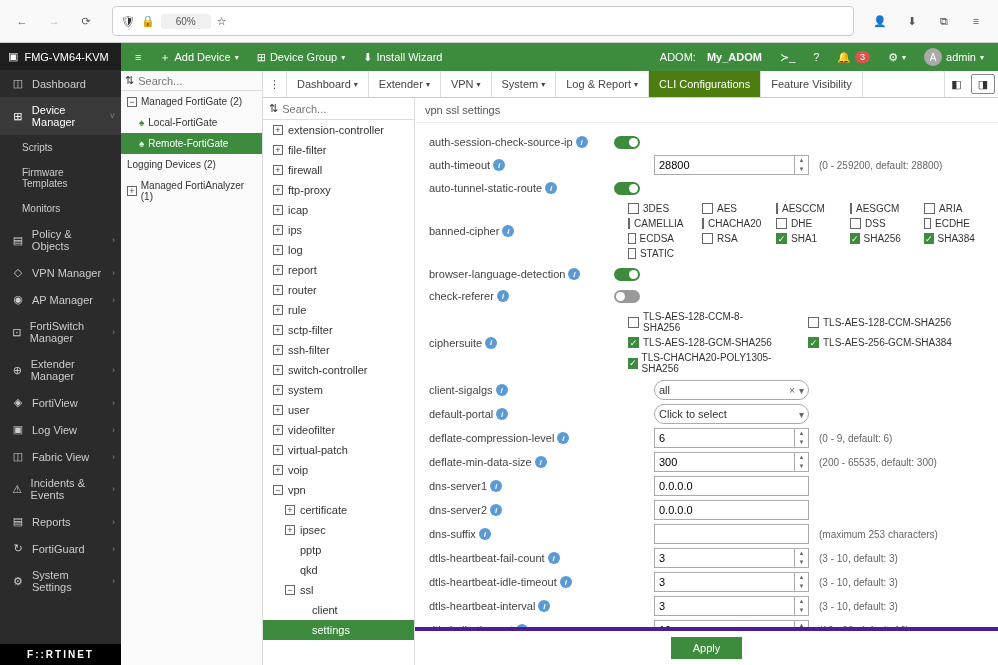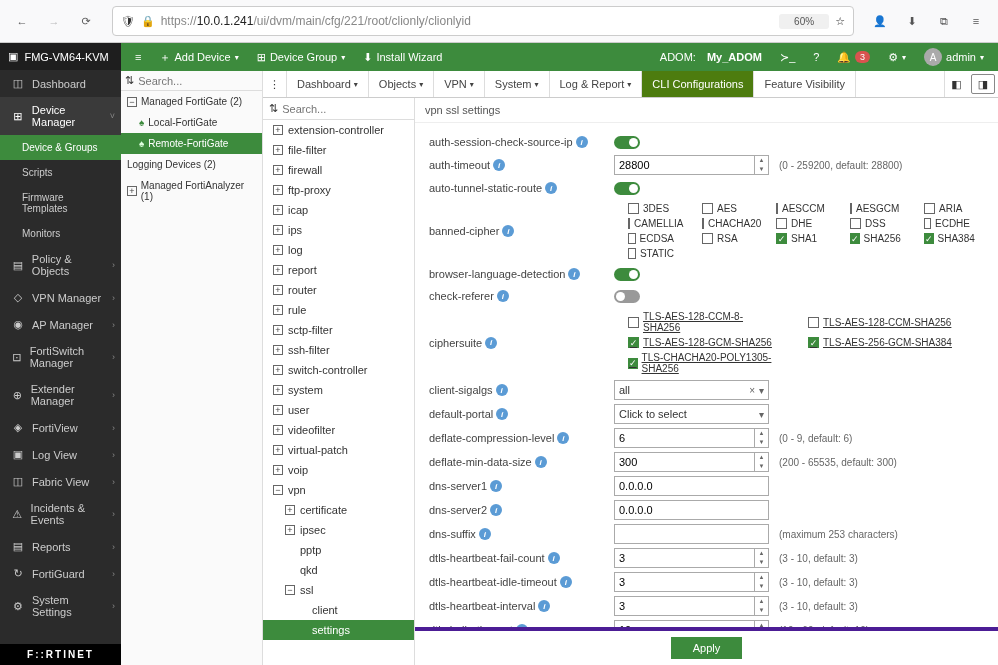--- a/index.html
+++ b/index.html
@@ -49,54 +49,51 @@
 .cfg-node.l1 { padding-left: 22px; }
 .cfg-node.l2 { padding-left: 34px; }
 .cfg-node.selected { background: #3d8b3d; color: #fff; }
 .plusminus { width: 10px; height: 10px; border: 1px solid #666; font-size: 9px; line-height: 8px; text-align: center; color: #444; }
 .cfg-form { flex: 1; display: flex; flex-direction: column; overflow: hidden; }
 .crumb { padding: 6px 10px; font-size: 11px; color: #555; border-bottom: 1px solid #eee; }
 .form-body { flex: 1; overflow-y: auto; padding: 8px 14px; }
 .frow { display: flex; align-items: center; min-height: 22px; padding: 2px 0; font-size: 11px; }
 .flabel { width: 185px; color: #444; display: flex; align-items: center; gap: 3px; }
 .info-i { width: 12px; height: 12px; border-radius: 50%; background: #5b9bd5; color: #fff; font-size: 8px; display: inline-flex; align-items: center; justify-content: center; font-weight: bold; font-style: italic; }
-.fctrl { width: 155px; }
+.fctrl { width: 155px; margin-left: 40px; }
 .fhint { margin-left: 10px; color: #666; font-size: 10px; }
 .fctrl input[type=text], .fctrl select, .sel-box { width: 100%; height: 20px; border: 1px solid #aaa; padding: 1px 4px; font-size: 11px; }
 .num-box { position: relative; }
 .num-box .spin { position: absolute; right: 1px; top: 1px; bottom: 1px; width: 14px; display: flex; flex-direction: column; }
 .num-box .spin span { flex: 1; border-left: 1px solid #aaa; font-size: 6px; text-align: center; line-height: 8px; color: #666; }
-.sel-box { display: flex; align-items: center; justify-content: space-between; cursor: pointer; }
+.sel-box { display: flex; align-items: center; justify-content: space-between; cursor: pointer; border-radius: 10px; }
 .sel-box .sx { display: flex; gap: 4px; color: #666; font-size: 10px; }
 .toggle { width: 26px; height: 13px; border-radius: 7px; background: #3d8b3d; position: relative; display: inline-block; }
 .toggle.off { background: #999; }
 .toggle::after { content: ''; position: absolute; width: 9px; height: 9px; border-radius: 50%; background: #fff; top: 2px; right: 2px; }
 .toggle.off::after { left: 2px; right: auto; }
 .cb-grid { display: flex; flex-wrap: wrap; gap: 0 0; width: 370px; }
 .cb-item { display: flex; align-items: center; gap: 4px; width: 74px; font-size: 10px; padding: 2px 14px; }
-.cb-item.wide { width: 180px; text-decoration: underline; }
+.cb-item.wide { width: 180px; }
 .cb { width: 11px; height: 11px; border: 1px solid #666; display: inline-flex; align-items: center; justify-content: center; font-size: 9px; }
 .cb.checked { background: #3d8b3d; border-color: #3d8b3d; color: #fff; }
 .apply-bar { padding: 6px; text-align: center; border-top: 4px solid #4c1d95; }
 .apply-btn { background: #3d8b3d; color: #fff; border: none; padding: 5px 22px; cursor: pointer; font-size: 11px; }
 .caret { font-size: 8px; }
 </style>
 </head>
 <body>
 
 <div class="browser-bar">
   <div class="bbtn">←</div>
   <div class="bbtn" style="opacity:.4">→</div>
   <div class="bbtn">⟳</div>
   <div class="addr-box">
     <span>🛡</span>
     <span>🔒</span>
-    <span class="addr-text">
-      <span>https://</span><span class="host">10.0.1.241</span><span>/ui/dvm/main/cfg/221/root/clionly/clionlyid</span>
-    </span>
     <span class="zoom-pill">60%</span>
     <span>☆</span>
   </div>
   <div class="bbtn">👤</div>
   <div class="bbtn">⬇</div>
   <div class="bbtn">⧉</div>
   <div class="bbtn">≡</div>
 </div>
 
 <div class="app">
@@ -108,23 +105,20 @@
     </div>
     <div id="lnav">
         <div class="ln-item">
           <span class="ln-icon">◫</span>
           <span>Dashboard</span>
         </div>
         <div class="ln-item selected">
           <span class="ln-icon">⊞</span>
           <span>Device Manager</span>
           <span class="ln-chev">˅</span>
-        </div>
-        <div class="ln-item ln-sub active">
-          <span>Device &amp; Groups</span>
         </div>
         <div class="ln-item ln-sub">
           <span>Scripts</span>
         </div>
         <div class="ln-item ln-sub">
           <span>Firmware Templates</span>
         </div>
         <div class="ln-item ln-sub">
           <span>Monitors</span>
         </div>
@@ -259,21 +253,21 @@
       </div>
 
       <div class="right-pane">
 
         <div class="tabs">
           <div class="tab-sq">⋮</div>
           <div id="tabs-host" style="display:contents"><div class="tab">
                 <span>Dashboard</span>
                 <span class="caret">▾</span>
               </div><div class="tab">
-                <span>Objects</span>
+                <span>Extender</span>
                 <span class="caret">▾</span>
               </div><div class="tab">
                 <span>VPN</span>
                 <span class="caret">▾</span>
               </div><div class="tab">
                 <span>System</span>
                 <span class="caret">▾</span>
               </div><div class="tab">
                 <span>Log &amp; Report</span>
                 <span class="caret">▾</span>

